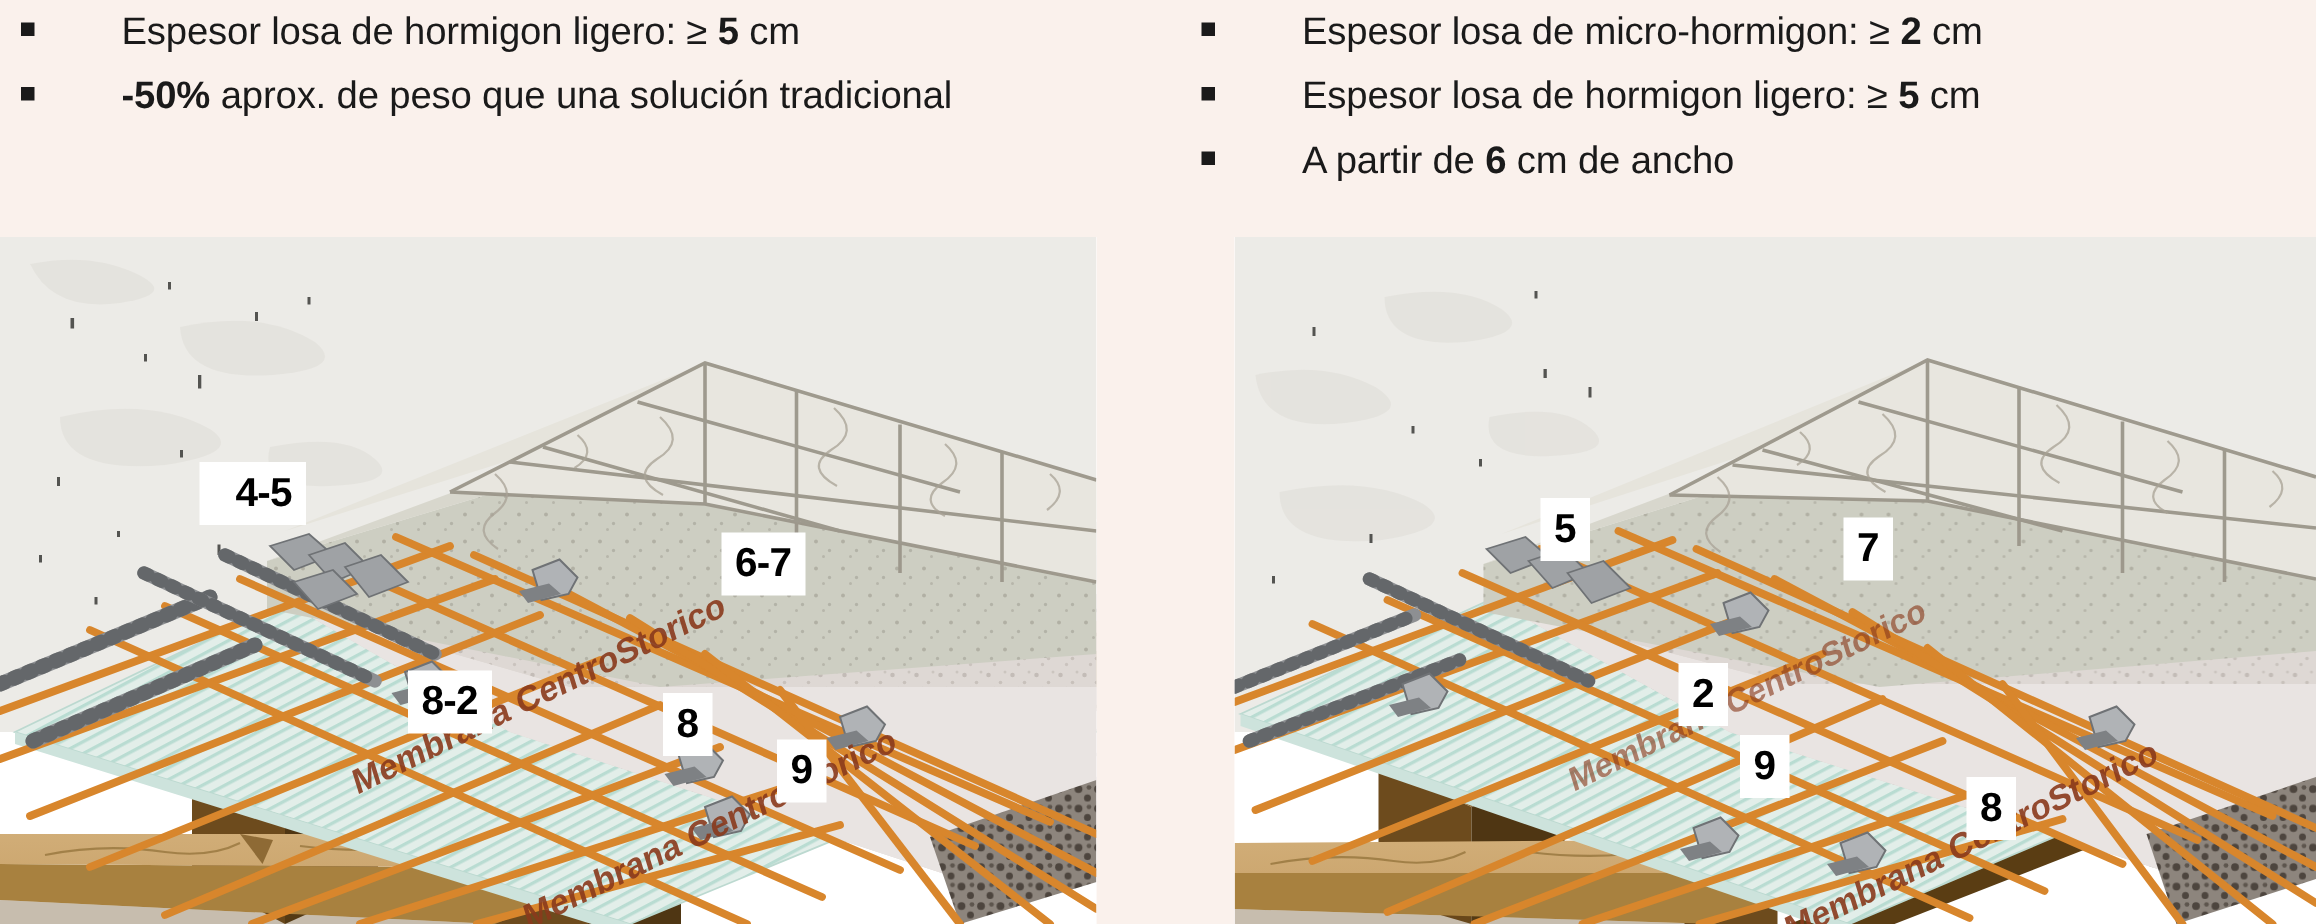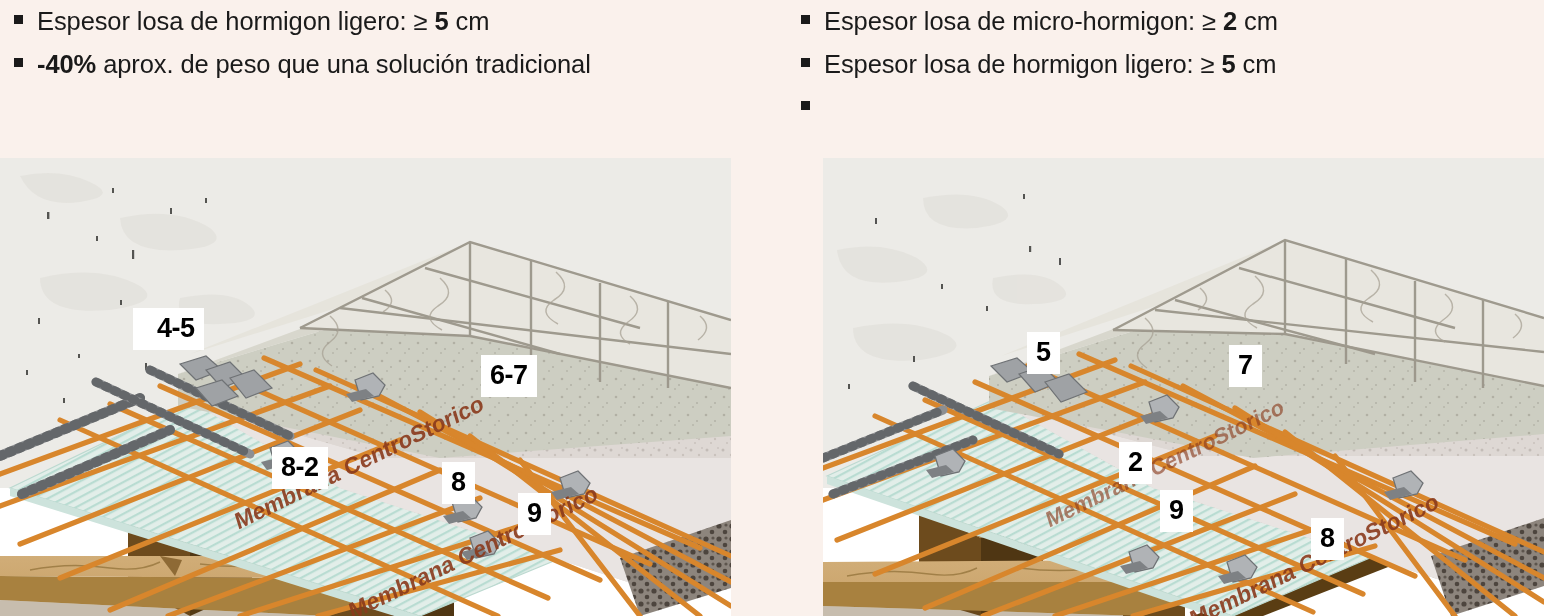--- a/index.html
+++ b/index.html
@@ -15,20 +15,21 @@
   
   .spec-col { position: absolute; top: 0; }
   .spec-col.left  { left: 14px;  width: 740px; }
   .spec-col.right { left: 801px; width: 720px; }
 
   .spec-item {
     display: flex; align-items: flex-start;
     height: 43px;
     font-size: 25.5px; color: #1a1a1a;
     letter-spacing: -0.1px;
+    gap: 44px;
   }
   .spec-bullet {
     width: 9px; height: 9px; background: #1a1a1a;
     margin-top: 15px; margin-right: 14px; flex: 0 0 auto;
   }
   .spec-text { line-height: 42px; white-space: nowrap; }
   .spec-text b { font-weight: 700; }
 
   
   .diagram {
@@ -58,35 +59,36 @@
 
 <div class="page">
 
   <div class="spec-col left">
     <div class="spec-item">
       <span class="spec-bullet"></span>
       <span class="spec-text"><span>Espesor losa de hormigon ligero: ≥ </span><b>5</b><span> cm</span></span>
     </div>
     <div class="spec-item">
       <span class="spec-bullet"></span>
-      <span class="spec-text"><span></span><b>-40%</b><span> aprox. de peso que una solución tradicional</span></span>
+      <span class="spec-text"><span></span><b>-50%</b><span> aprox. de peso que una solución tradicional</span></span>
     </div>
   </div>
 
   <div class="spec-col right">
     <div class="spec-item">
       <span class="spec-bullet"></span>
       <span class="spec-text"><span>Espesor losa de micro-hormigon: ≥ </span><b>2</b><span> cm</span></span>
     </div>
     <div class="spec-item">
       <span class="spec-bullet"></span>
       <span class="spec-text"><span>Espesor losa de hormigon ligero: ≥ </span><b>5</b><span> cm</span></span>
     </div>
     <div class="spec-item">
       <span class="spec-bullet"></span>
+      <span class="spec-text"><span>A partir de </span><b>6</b><span> cm de ancho</span></span>
     </div>
   </div>
 
   <div class="diagram left">
     <svg viewBox="0 0 731 458" preserveAspectRatio="none">
       <defs>
         <pattern id="memStripeL" width="7" height="7" patternUnits="userSpaceOnUse" patternTransform="rotate(-28)">
           <rect width="7" height="7" fill="#e2eee9"></rect>
           <rect width="7" height="2.2" fill="#b9dcd2"></rect>
         </pattern>

